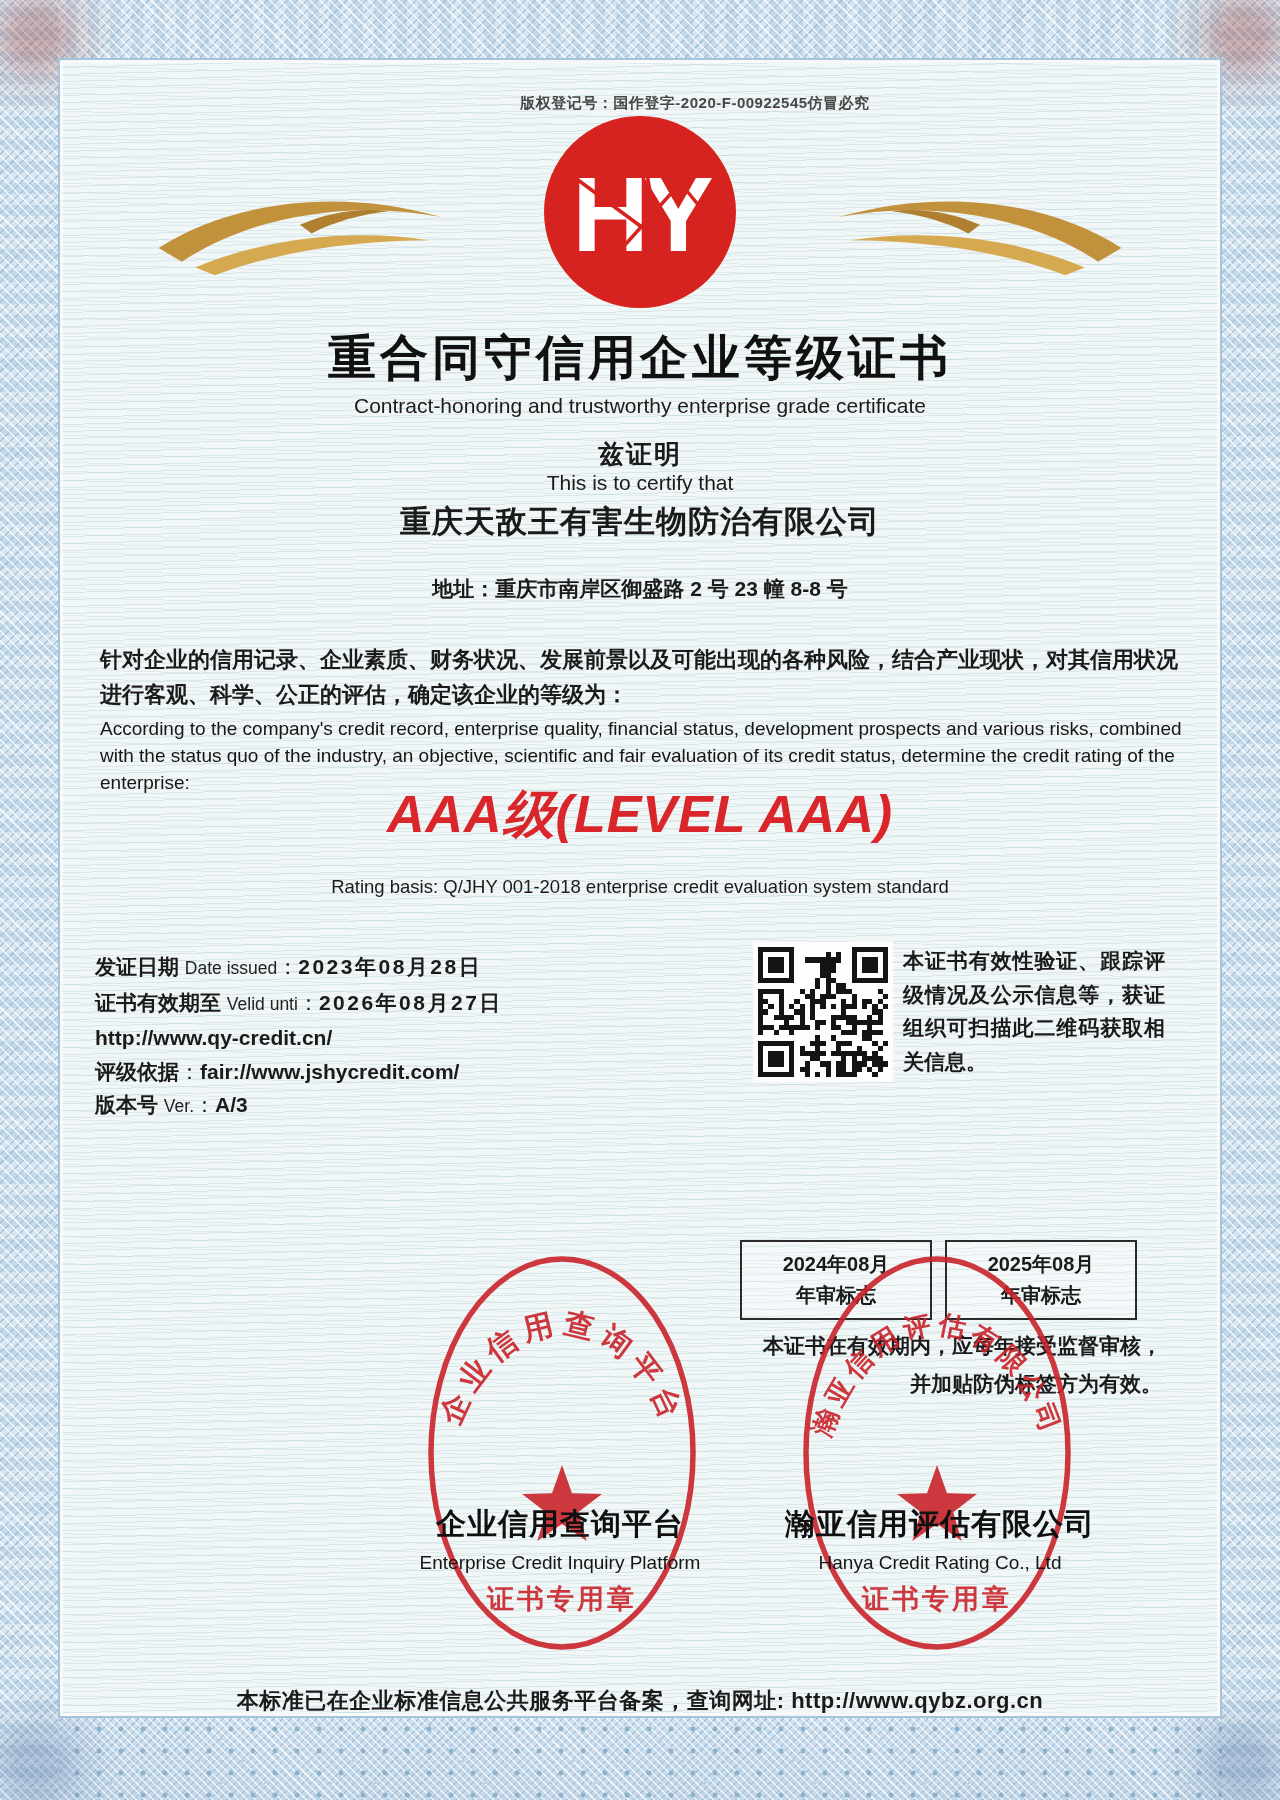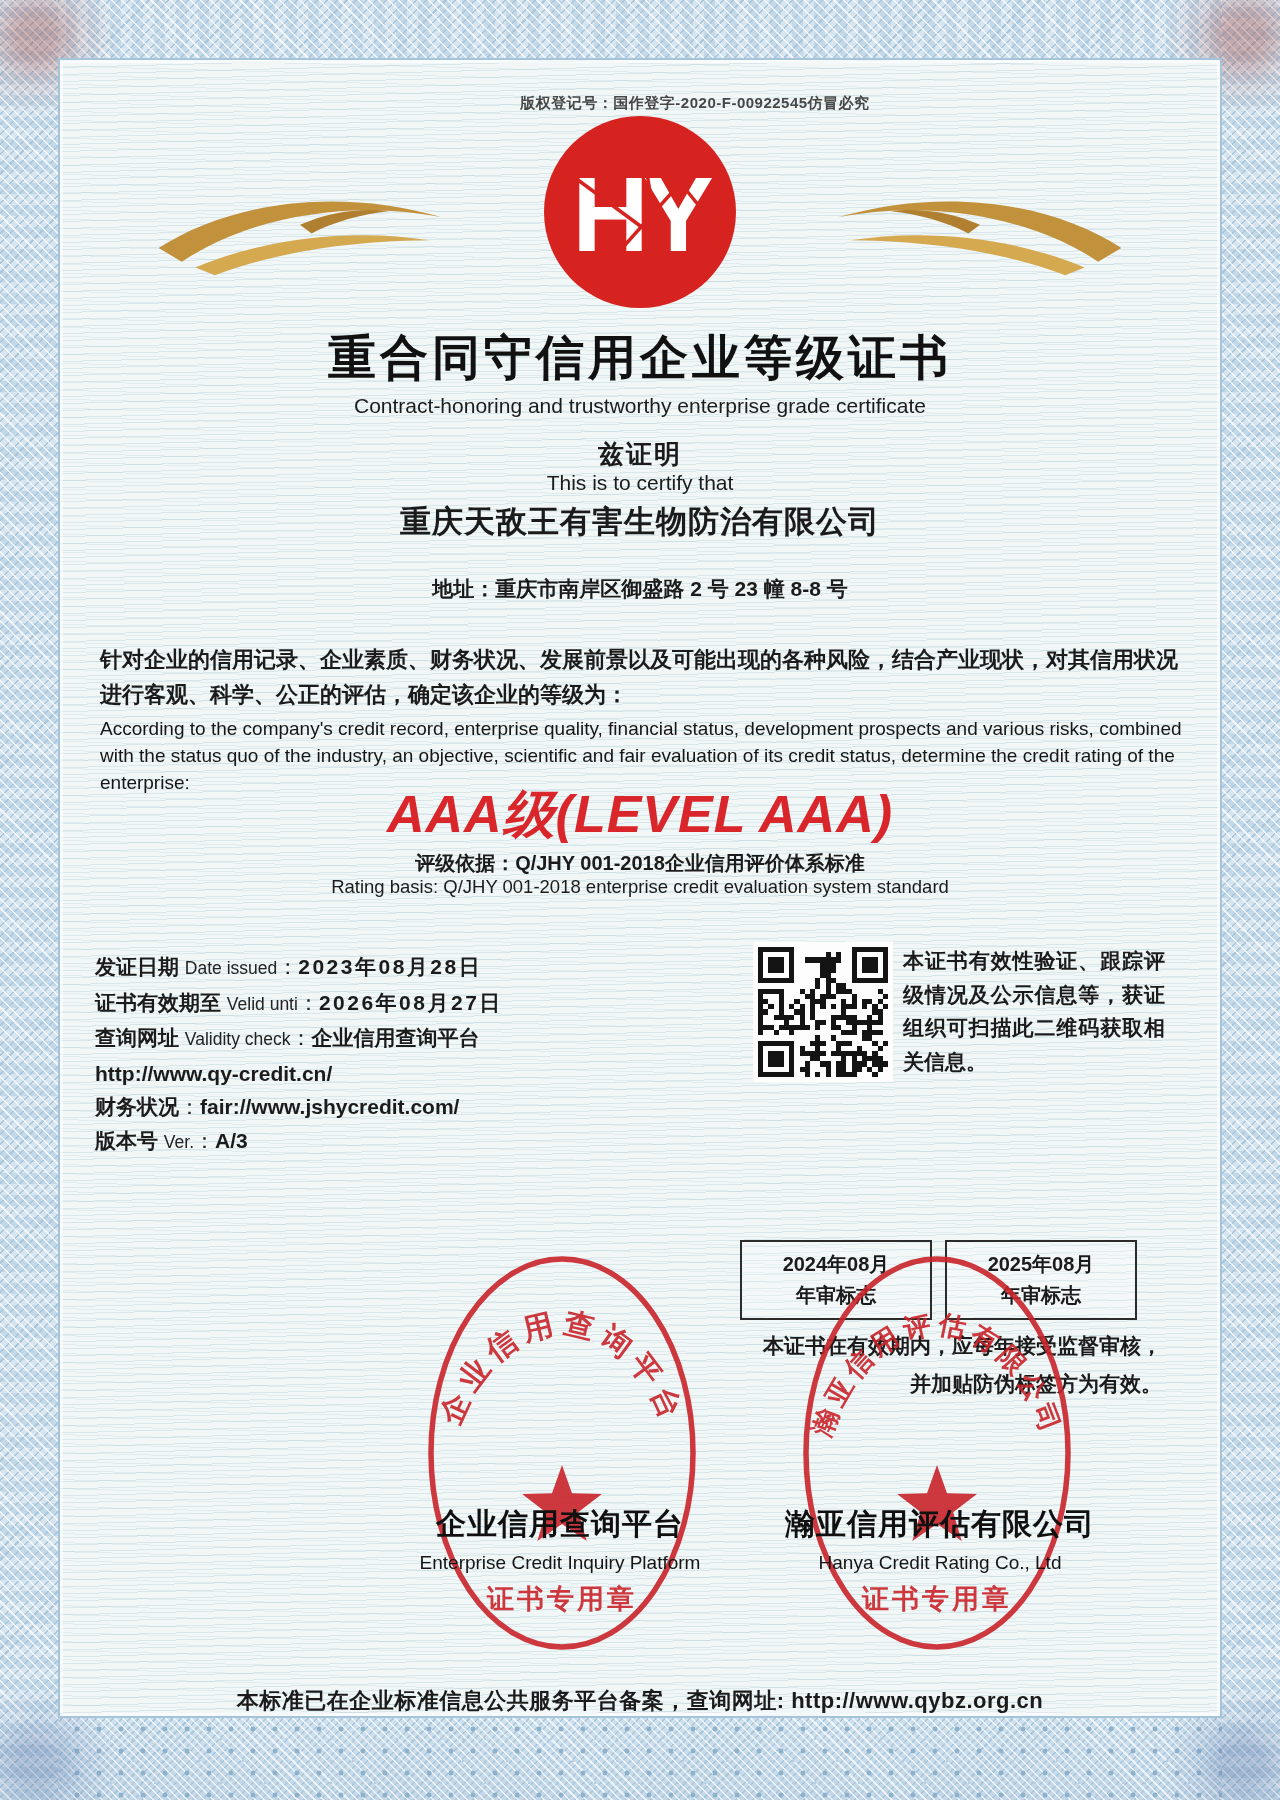--- a/index.html
+++ b/index.html
@@ -129,41 +129,36 @@
   <div class="abs ctr title-en">Contract-honoring and trustworthy enterprise grade certificate</div>
   <div class="abs ctr title-cn">重合同守信用企业等级证书</div>
   <div class="abs ctr certify-cn">兹证明</div>
   <div class="abs ctr certify-en">This is to certify that</div>
   <div class="abs ctr company">重庆天敌王有害生物防治有限公司</div>
   <div class="abs ctr addr-line">地址：重庆市南岸区御盛路 2 号 23 幢 8-8 号</div>
 
   <div class="abs para-cn">针对企业的信用记录、企业素质、财务状况、发展前景以及可能出现的各种风险，结合产业现状，对其信用状况进行客观、科学、公正的评估，确定该企业的等级为：</div>
   <div class="abs para-en">According to the company's credit record, enterprise quality, financial status, development prospects and various risks, combined with the status quo of the industry, an objective, scientific and fair evaluation of its credit status, determine the credit rating of the enterprise:</div>
   <div class="abs ctr rating">AAA级(LEVEL AAA)</div>
-  <div class="abs ctr basis-cn">评级依据：Q/JHY 001-2018企业信用评价体系标准</div>
   <div class="abs ctr basis-en">Rating basis: Q/JHY 001-2018 enterprise credit evaluation system standard</div>
 
   <div class="abs details">
     <div>
       <span class="lcn">发证日期</span>
       <span class="len">Date issued</span><span>：</span><span class="val spaced">2023年08月28日</span>
     </div>
     <div>
       <span class="lcn">证书有效期至</span>
       <span class="len">Velid unti</span><span>：</span><span class="val spaced">2026年08月27日</span>
     </div>
     <div>
-      <span class="lcn">查询网址</span>
-      <span class="len">Validity check</span><span>：</span><span class="val">企业信用查询平台</span>
-    </div>
-    <div>
       <span class="val">http://www.qy-credit.cn/</span>
     </div>
     <div>
-      <span class="lcn">财务状况</span><span>：</span><span class="val">fair://www.jshycredit.com/</span>
+      <span class="lcn">评级依据</span><span>：</span><span class="val">fair://www.jshycredit.com/</span>
     </div>
     <div>
       <span class="lcn">版本号</span>
       <span class="len">Ver.</span><span>：</span><span class="val">A/3</span>
     </div>
   </div>
 
   <div class="abs qr" style="display: grid; grid-template: repeat(25, 1fr) / repeat(25, 1fr);">
       <div style="background: rgb(20, 20, 20);"></div>
       <div style="background: rgb(20, 20, 20);"></div>

